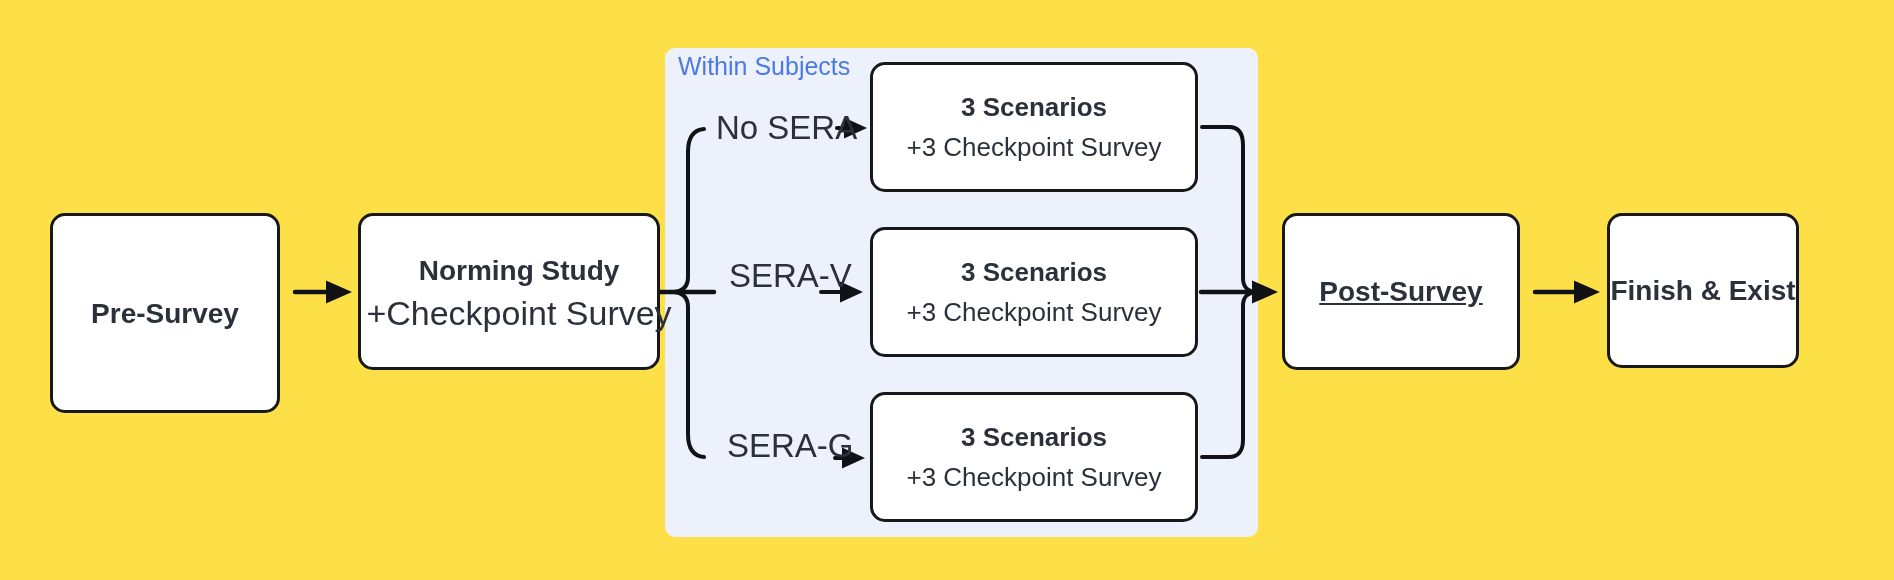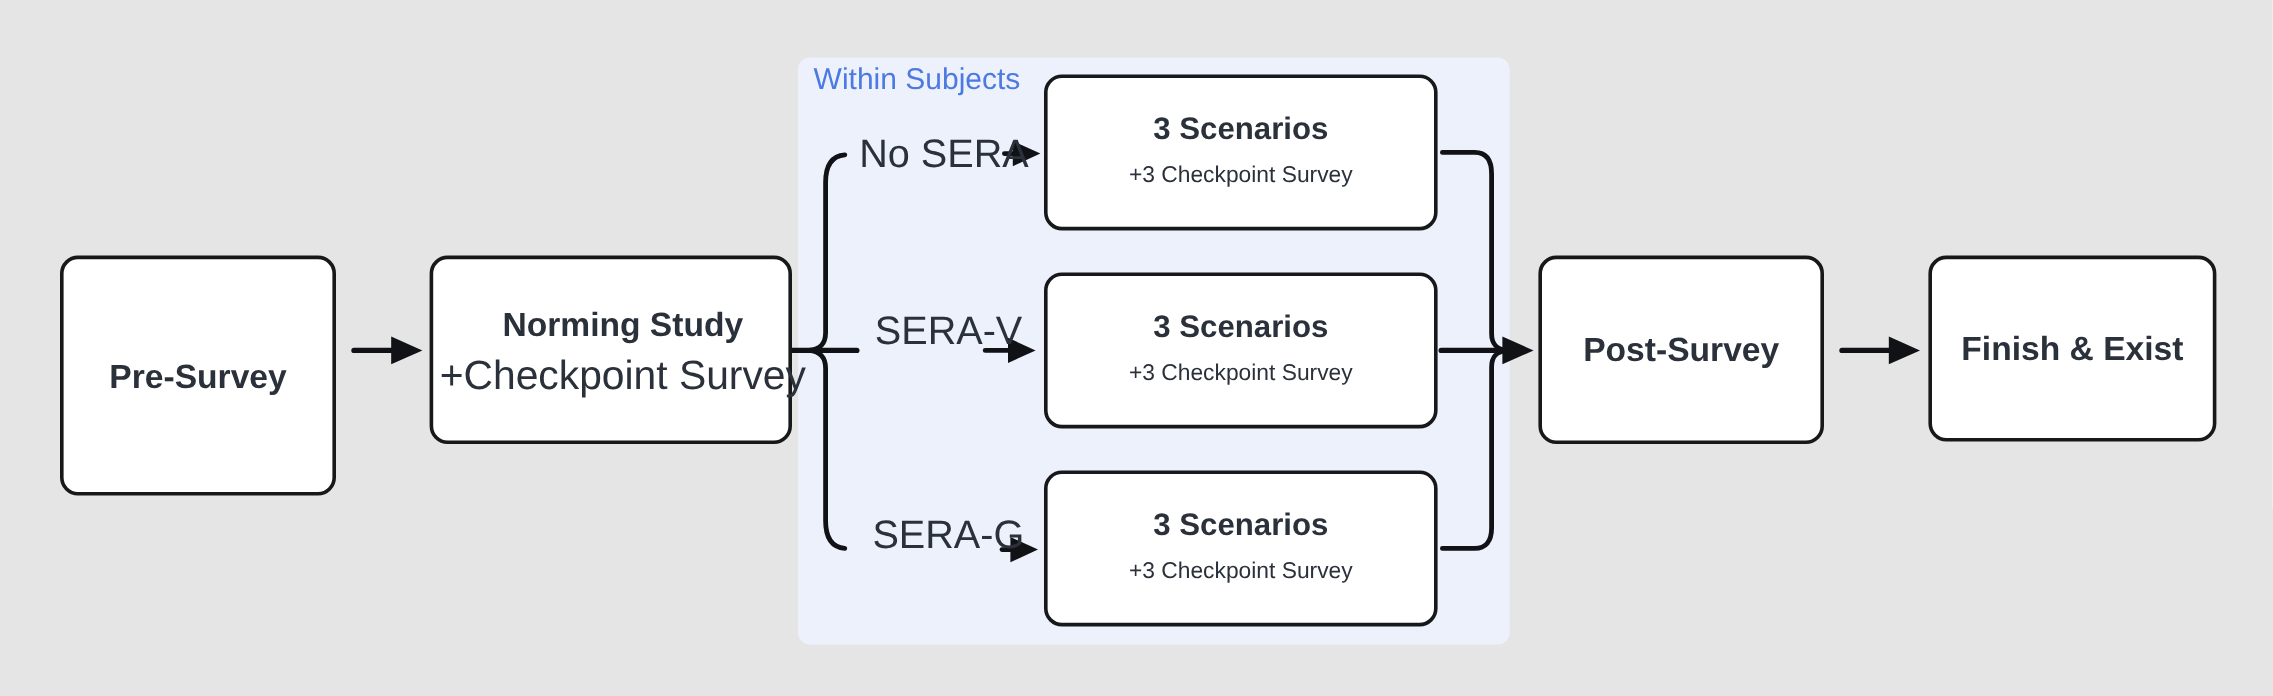--- a/index.html
+++ b/index.html
@@ -5,21 +5,21 @@
   html, body {
     margin: 0;
     padding: 0;
     background: #ffffff;
     font-family: "Liberation Sans", sans-serif;
   }
   .canvas {
     position: relative;
     width: 1894px;
     height: 580px;
-    background: #e5e5e5;
+    background: #fde047;
     overflow: hidden;
   }
   .group-bg {
     position: absolute;
     left: 665px;
     top: 48px;
     width: 593px;
     height: 489px;
     background: #edf1fc;
     border-radius: 10px;
@@ -56,30 +56,30 @@
     font-size: 34px;
     font-weight: 400;
     line-height: 43px;
     white-space: nowrap;
   }
   .node.scenario .title {
     font-size: 26px;
     line-height: 40px;
   }
   .node.scenario .subtitle {
-    font-size: 19px;
+    font-size: 26px;
     line-height: 40px;
   }
   #node-pre      { left: 50px;   top: 213px; width: 230px; height: 200px; }
   #node-norming  { left: 358px;  top: 213px; width: 302px; height: 157px; padding-left: 20px; }
   #node-scen-1   { left: 870px;  top: 62px;  width: 328px; height: 130px; }
   #node-scen-2   { left: 870px;  top: 227px; width: 328px; height: 130px; }
   #node-scen-3   { left: 870px;  top: 392px; width: 328px; height: 130px; }
-  #node-post     { left: 1282px; top: 213px; width: 238px; height: 157px; }
-  #node-finish   { left: 1607px; top: 213px; width: 240px; height: 155px; }
+  #node-post     { left: 1282px; top: 213px; width: 238px; height: 157px; text-decoration: underline; }
+  #node-finish   { left: 1607px; top: 213px; width: 192px; height: 155px; }
   .branch-label {
     position: absolute;
     color: #2b313b;
     font-size: 33px;
     font-weight: 400;
     white-space: nowrap;
     transform: translateY(-50%);
   }
   #branch-label-1 { left: 716px; top: 128px; }
   #branch-label-2 { left: 729px; top: 276px; }

